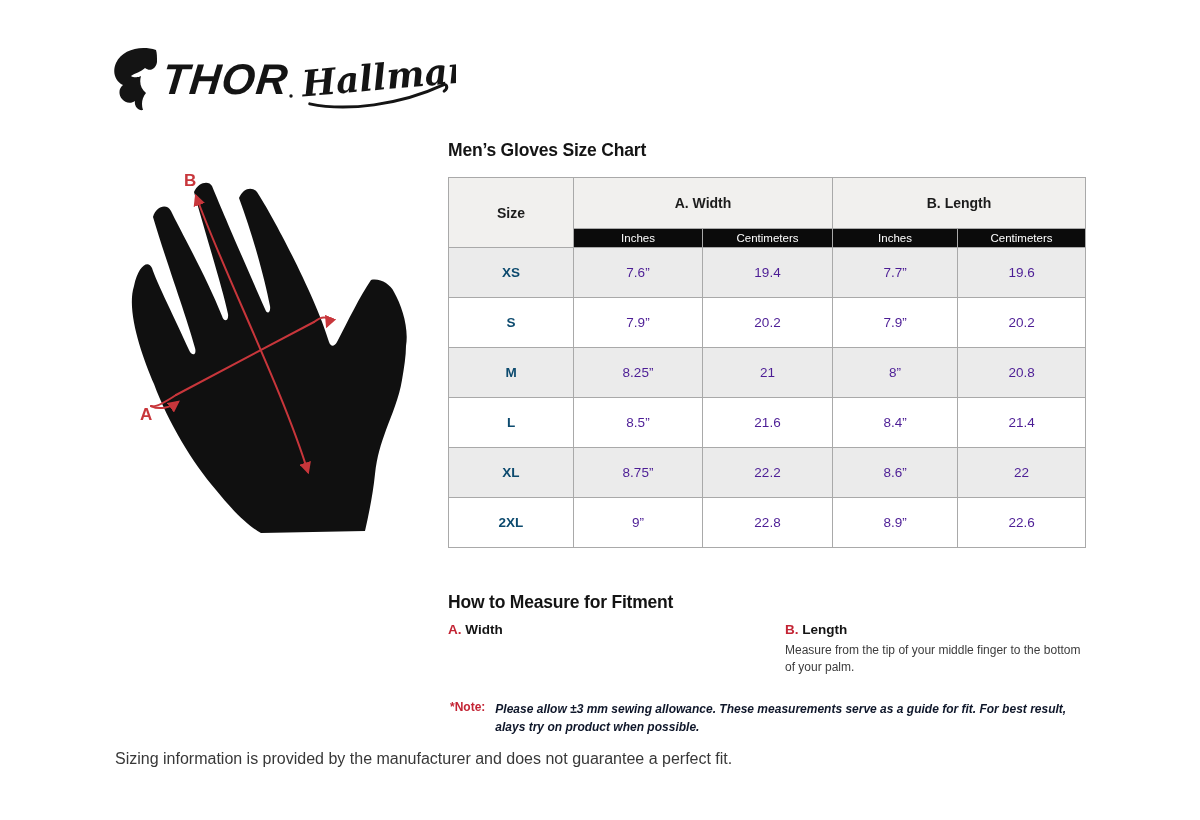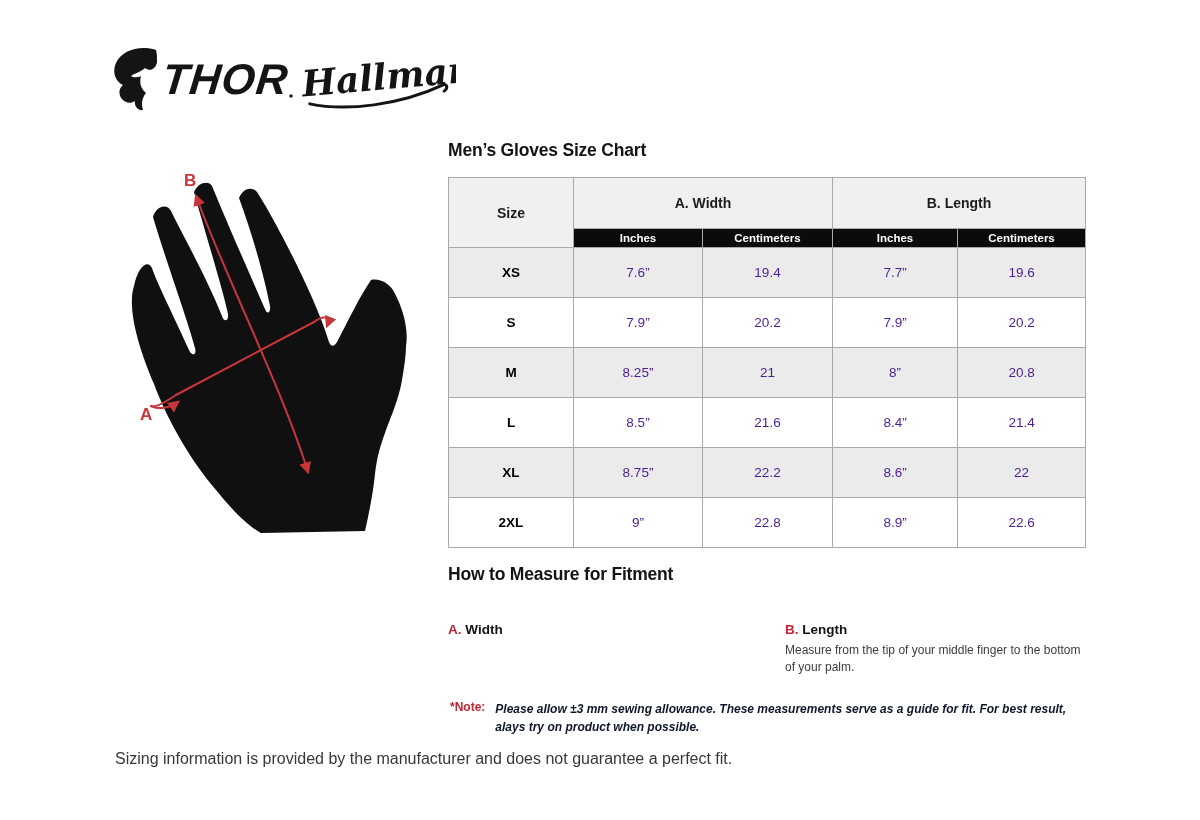--- a/index.html
+++ b/index.html
@@ -23,31 +23,31 @@
   .logo-hallman{left:296px;top:48px;}
 
   
   .hand-diagram{left:118px;top:156px;}
   .diagram-line{stroke:var(--line-red);stroke-width:2;fill:none;stroke-linecap:round;}
   .diagram-label{fill:var(--line-red);font-family:"Liberation Sans",sans-serif;font-weight:bold;font-size:17px;}
 
   
   .section-title{font-size:17.5px;font-weight:bold;color:#141414;letter-spacing:-0.2px;}
   .chart-title{left:448px;top:140px;}
-  .measure-title{left:448px;top:564px;}
+  .measure-title{left:448px;top:592px;}
 
   
   .size-table-wrap{left:448px;top:177px;}
   table{border-collapse:collapse;width:637px;table-layout:fixed;}
   th,td{border:1px solid var(--border-gray);text-align:center;vertical-align:middle;padding:0;}
   thead tr.top th{background:var(--header-gray);height:51px;font-size:14px;font-weight:bold;color:#1c1c1c;}
-  thead tr.sub th{background:var(--subheader-black);color:#ffffff;height:19px;font-size:11.5px;font-weight:bold;}
+  thead tr.sub th{background:var(--subheader-black);color:#ffffff;height:19px;font-size:11.5px;font-weight:normal;}
   tbody td{height:50px;font-size:13.5px;background:#ffffff;color:#4c1d95;}
   tbody tr.alt td{background:var(--row-gray);}
-  tbody td.size-cell{font-weight:bold;color:#000000;}
+  tbody td.size-cell{font-weight:bold;color:#0c4a6e;}
 
   
   .measure-cols{left:448px;top:622px;width:637px;display:flex;}
   .measure-col-a{width:312px;margin-right:25px;}
   .measure-col-b{width:300px;}
   .measure-label{font-size:13.5px;font-weight:bold;color:#141414;}
   .measure-label .red{color:var(--accent);}
   .measure-text{font-size:12px;color:#3c3c3c;line-height:1.42;margin-top:5px;}
 
   

